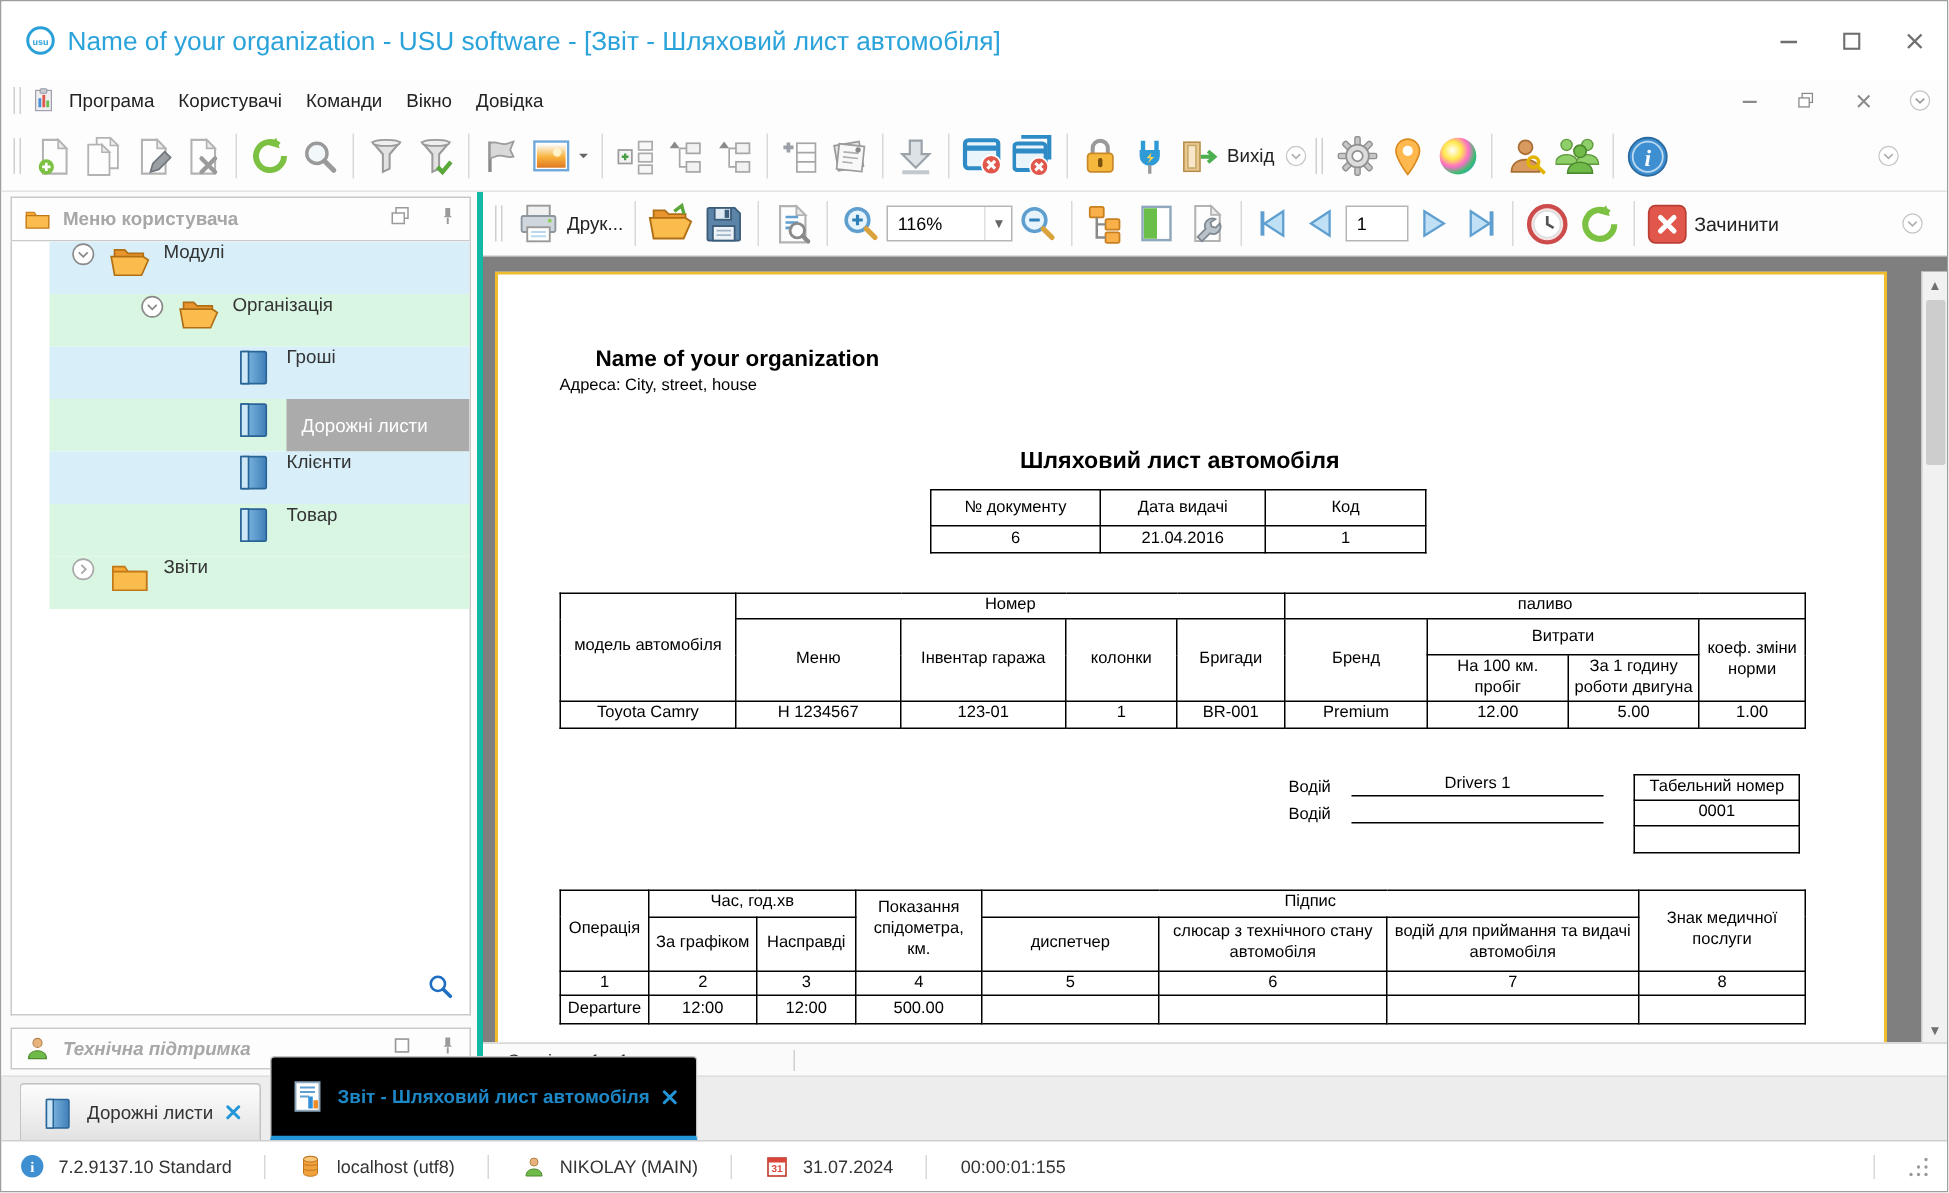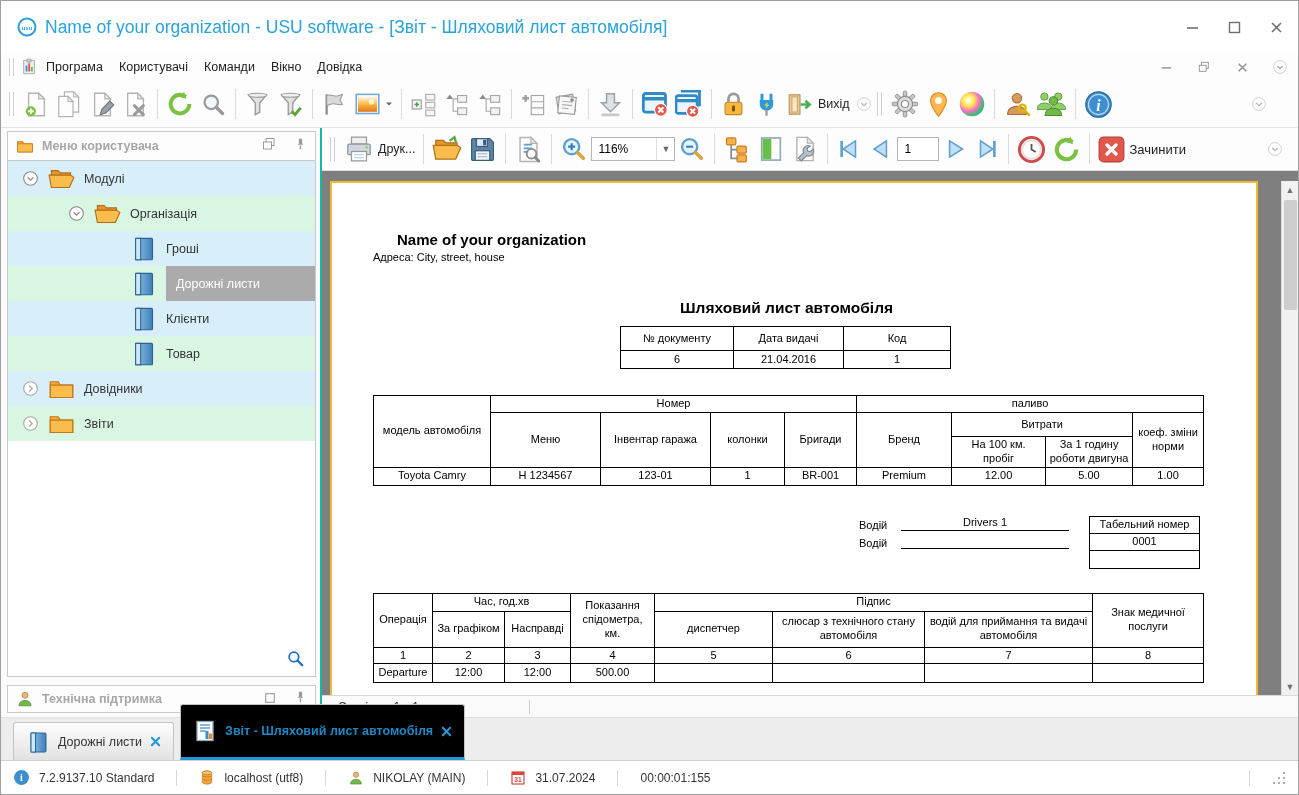--- a/index.html
+++ b/index.html
@@ -26,33 +26,33 @@
   .grip { width:5px; height:24px; border-left:1px solid #cfcfcf; border-right:1px solid #cfcfcf; margin:0 6px 0 2px; }
   .combo { display:flex; align-items:center; border:1px solid #b5b5b5; background:#fff; height:24px; }
   .combo input { border:none; outline:none; width:64px; height:20px; font-size:12px; padding:0 6px; font-family:inherit; }
   .combo .arrow { width:18px; height:22px; display:flex; align-items:center; justify-content:center; color:#666; font-size:9px; border-left:1px solid #e0e0e0; }
   .pageinput { width:42px; height:24px; border:1px solid #b5b5b5; font-size:12px; padding:0 6px; outline:none; font-family:inherit; }
 
   
   .content { flex:1; display:flex; min-height:0; background:#f2f2f2; }
 
   
-  .sidebar { width:321px; display:flex; flex-direction:column; padding:3px 4px 4px 6px; background:#fbfbfb; border-right:2px solid #14b8a6; }
+  .sidebar { width:321px; display:flex; flex-direction:column; padding:3px 4px 4px 6px; background:#fbfbfb; border-right:4px solid #14b8a6; }
   .panel-head { height:30px; border:1px solid #c9c9c9; background:#fdfdfd; display:flex; align-items:center; padding:0 8px; gap:8px; }
   .panel-head .ptitle { color:#a7a7a7; font-size:12.5px; font-weight:bold; flex:1; }
   .tree-panel { border:1px solid #c9c9c9; border-top:none; background:#fff; flex:1; display:flex; flex-direction:column; overflow:hidden; }
-  .tree-row { height:35px; display:flex; align-items:center; gap:9px; }
+  .tree-row { height:35px; display:flex; gap:9px;margin-left:25px; }
   .row-blue { background:#d8effa; }
   .row-green { background:#d9f6e2; }
   .tree-row .lbl { font-size:12.5px; color:#333; }
   .tree-row .sel { flex:1; align-self:stretch; background:#ababab; color:#fff; display:flex; align-items:center; padding-left:10px; }
   .ind0 { padding-left:14px; } .ind1 { padding-left:60px; } .ind2 { padding-left:122px; }
   .tree-search { margin-top:auto; height:32px; display:flex; align-items:center; justify-content:flex-end; padding:0 10px; }
   .support-head { margin-top:8px; height:28px; border:1px solid #c9c9c9; background:#fdfdfd; display:flex; align-items:center; padding:0 8px; gap:8px; }
-  .support-head .ptitle { color:#a7a7a7; font-size:12.5px; font-weight:bold; flex:1; }
+  .support-head .ptitle { color:#a7a7a7; font-size:12.5px; font-weight:bold; flex:1;font-style:italic; }
 
   
   .rpane { flex:1; display:flex; flex-direction:column; min-width:0; }
   .rtoolbar { height:43px; display:flex; align-items:center; padding:0 6px; background:#fdfdfd; border-bottom:1px solid #dedede; }
   .report-area { flex:1; background:#7f7f7f; display:flex; overflow:hidden; padding:10px 0 0 8px; }
   .page-wrap { flex:1; overflow:hidden; }
   .page { width:928px; height:960px; background:#fff; border:2px solid #efbc2d; padding:48px 56px 0 41px; color:#000; }
   .vscroll { width:17px; background:#f1f1f1; border-left:1px solid #dcdcdc; display:flex; flex-direction:column; align-items:center; }
   .vscroll .varrow { height:17px; width:100%; display:flex; align-items:center; justify-content:center; color:#707070; font-size:9px; }
   .vscroll .vthumb { width:13px; height:110px; background:#cdcdcd; border-radius:2px; margin-top:2px; }
@@ -507,30 +507,20 @@
               <use href="#i-book"></use>
             </svg>
           <span class="lbl">Клієнти</span>
         </div>
         <div class="tree-row row-green ind2">
           <svg width="27" height="27" viewBox="0 0 24 24">
               <use href="#i-book"></use>
             </svg>
           <span class="lbl">Товар</span>
         </div>
-        <div class="tree-row row-blue ind0">
-          <svg width="17" height="17" viewBox="0 0 20 20">
-              <circle cx="10" cy="10" r="8" fill="#fff" stroke="#a8a8a8" stroke-width="1.3"></circle>
-              <path d="M8.5 6.5L12 10l-3.5 3.5" stroke="#a8a8a8" fill="none" stroke-width="1.4"></path>
-            </svg>
-          <svg width="27" height="27" viewBox="0 0 24 24">
-              <use href="#i-folder"></use>
-            </svg>
-          <span class="lbl">Довідники</span>
-        </div>
         <div class="tree-row row-green ind0">
           <svg width="17" height="17" viewBox="0 0 20 20">
               <circle cx="10" cy="10" r="8" fill="#fff" stroke="#a8a8a8" stroke-width="1.3"></circle>
               <path d="M8.5 6.5L12 10l-3.5 3.5" stroke="#a8a8a8" fill="none" stroke-width="1.4"></path>
             </svg>
           <svg width="27" height="27" viewBox="0 0 24 24">
               <use href="#i-folder"></use>
             </svg>
           <span class="lbl">Звіти</span>
         </div>

